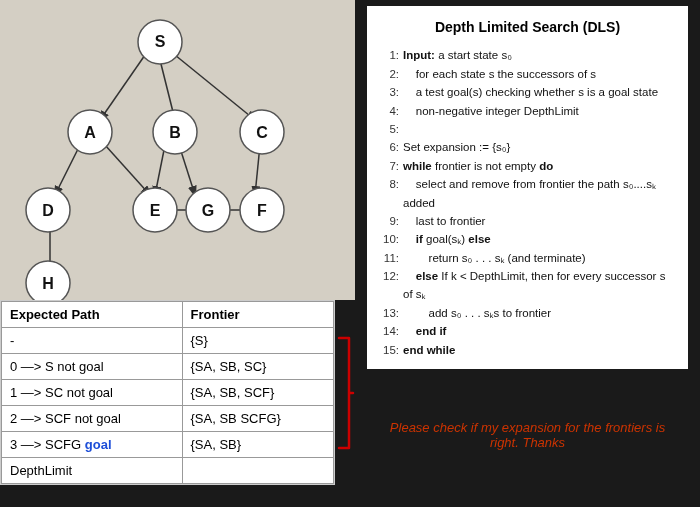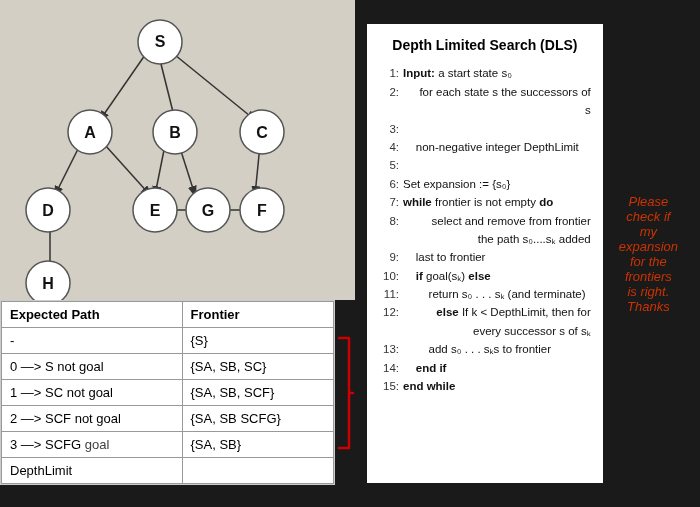--- a/index.html
+++ b/index.html
@@ -56,32 +56,31 @@
       font-weight: bold;
     }
 
     table td {
       border: 1px solid #999;
       padding: 5px 8px;
       text-align: left;
     }
 
     .goal-green {
-      color: #404040;
-      font-weight: normal;
+      color: #1d4ed8;
+      font-weight: bold;
     }
 
     
     .right-panel {
       width: 345px;
       height: 507px;
       display: flex;
-      flex-direction: row;
-      padding: 24px 12px;
-      gap: 6px;
+      flex-direction: column;
+      padding: 6px 12px;
     }
 
     .algo-box {
       background: #ffffff;
       width: 100%;
       padding: 10px 12px;
       font-size: 11.5px;
       line-height: 1.6;
       color: #111;
     }
@@ -100,21 +99,20 @@
     }
 
     .line-num {
       min-width: 20px;
       text-align: right;
       color: #333;
     }
 
     .line-content {
       color: #111;
-      text-align: right;
     }
 
     .keyword-bold {
       font-weight: bold;
     }
 
     .bottom-right {
       flex: 1;
       display: flex;
       align-items: center;
@@ -264,20 +262,21 @@
     <div class="algo-line">
       <span class="line-num">1:</span>
       <span class="line-content"><span class="keyword-bold">Input:</span> a start state s₀</span>
     </div>
     <div class="algo-line">
       <span class="line-num">2:</span>
       <span class="line-content">&nbsp;&nbsp;&nbsp;&nbsp;for each state s the successors of s</span>
     </div>
     <div class="algo-line">
       <span class="line-num">3:</span>
+      <span class="line-content">&nbsp;&nbsp;&nbsp;&nbsp;a test goal(s) checking whether s is a goal state</span>
     </div>
     <div class="algo-line">
       <span class="line-num">4:</span>
       <span class="line-content">&nbsp;&nbsp;&nbsp;&nbsp;non-negative integer DepthLimit</span>
     </div>
     <div class="algo-line">
       <span class="line-num">5:</span>
       <span class="line-content">&nbsp;</span>
     </div>
     <div class="algo-line">

